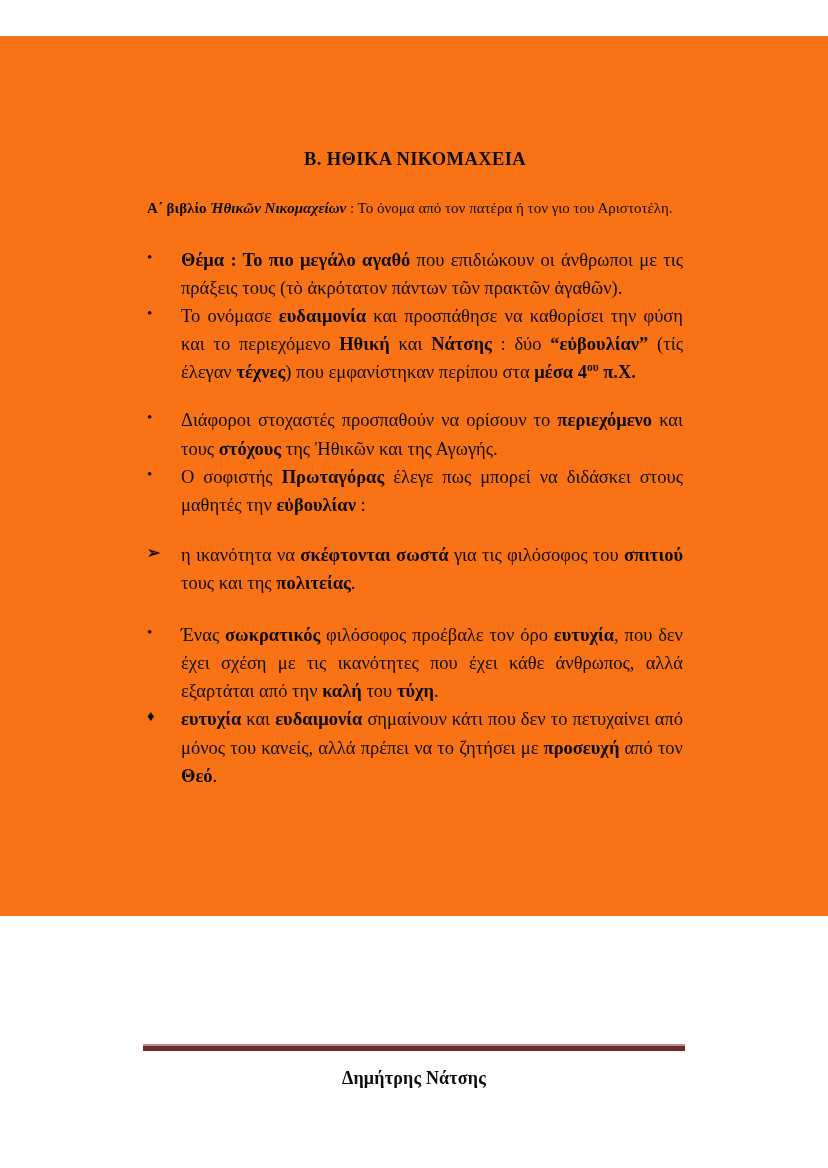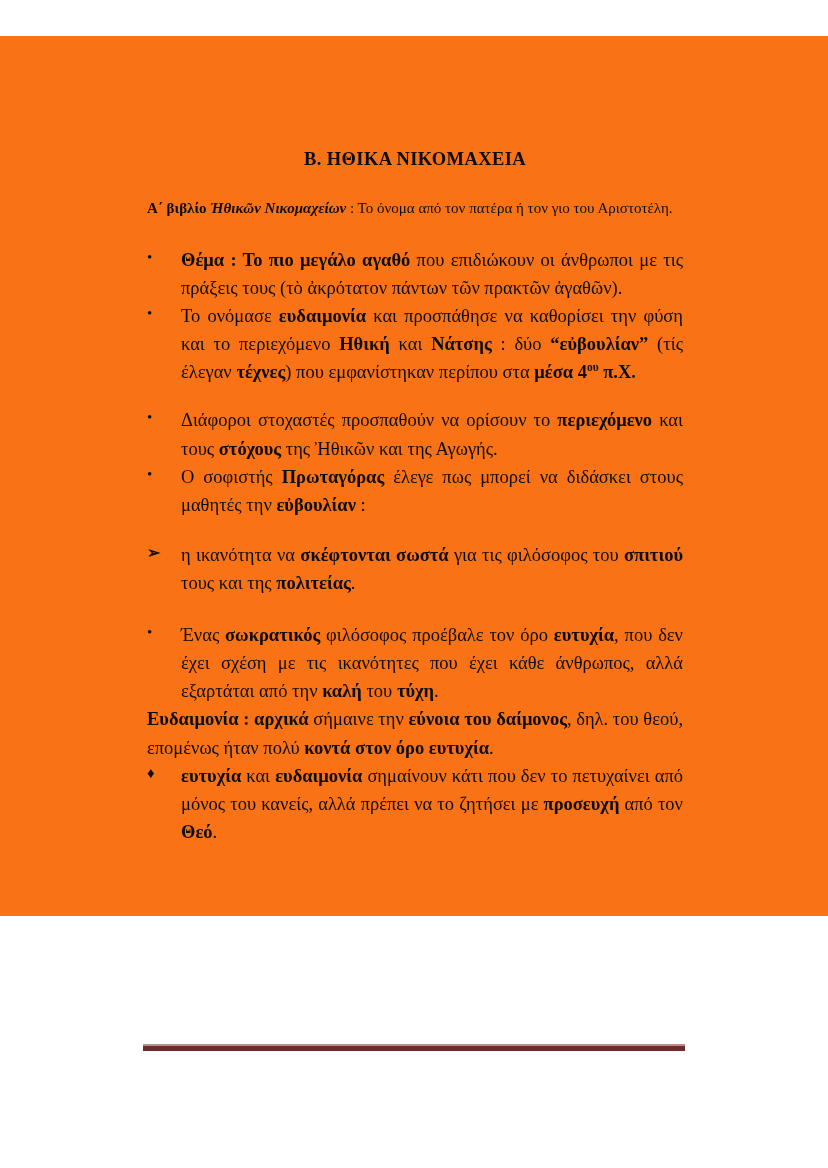--- a/index.html
+++ b/index.html
@@ -158,28 +158,25 @@
         <div class="bullet-row">
           <span class="marker arrow">➢</span>
           <span class="btext"><span>η ικανότητα να </span><b>σκέφτονται σωστά</b><span> για τις φιλόσοφος του </span><b>σπιτιού</b><span> τους και της </span><b>πολιτείας</b><span>.</span></span>
         </div>
         <div style="height: 24px;"></div>
         <div class="bullet-row">
           <span class="marker dot">•</span>
           <span class="btext"><span>Ένας </span><b>σωκρατικός</b><span> φιλόσοφος προέβαλε τον όρο </span><b>ευτυχία</b><span>, που δεν έχει σχέση με τις ικανότητες που έχει κάθε άνθρωπος, αλλά εξαρτάται από την </span><b>καλή</b><span> του </span><b>τύχη</b><span>.</span></span>
         </div>
         <div class="bullet-row">
-          <span class="marker none" style="width: 0px;"></span>
-          <span class="btext"><b>Ευδαιμονία : αρχικά</b><span> σήμαινε την </span><b>εύνοια του δαίμονος</b><span>, δηλ. του θεού, επομένως ήταν πολύ </span><b>κοντά στον όρο ευτυχία</b><span>.</span></span>
-        </div>
-        <div class="bullet-row">
           <span class="marker diamond">♦</span>
           <span class="btext"><b>ευτυχία</b><span> και </span><b>ευδαιμονία</b><span> σημαίνουν κάτι που δεν το πετυχαίνει από μόνος του κανείς, αλλά πρέπει να το ζητήσει με </span><b>προσευχή</b><span> από τον </span><b>Θεό</b><span>.</span></span>
         </div>
       </div>
 
   </div>
 
   <div class="footer">
     <div class="footer-rule"></div>
+    <div class="footer-name">Δημήτρης Νάτσης</div>
   </div>
 
 </div>
 
 </body></html>

